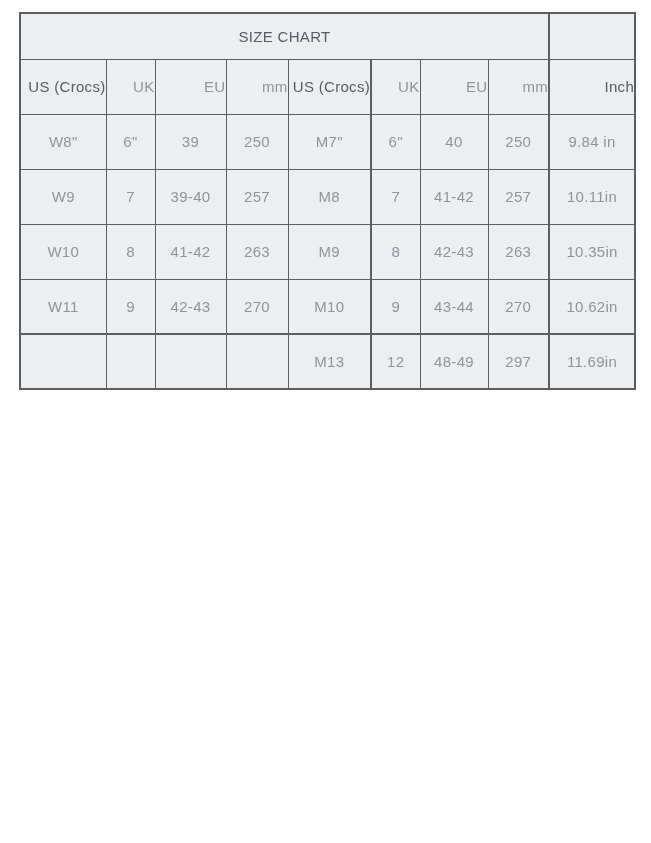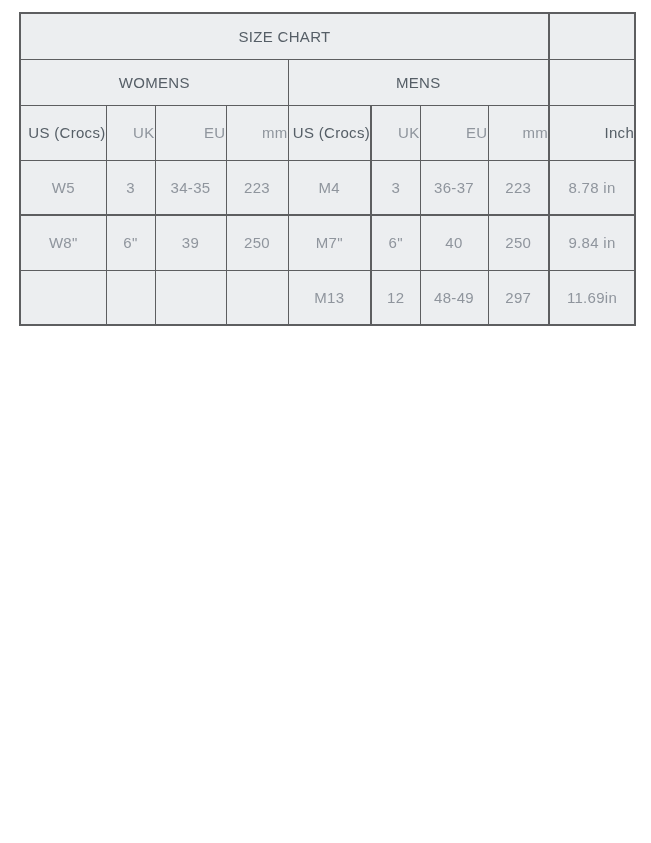--- a/index.html
+++ b/index.html
@@ -63,59 +63,76 @@
         <col style="width:49px">
         <col style="width:68px">
         <col style="width:61px">
       <col style="width:86px">
     </colgroup>
     <thead>
       <tr class="title-row">
         <td colspan="8" class="hdr title thickR">SIZE CHART</td>
         <td></td>
       </tr>
-      <tr class="group-row">
-        <td colspan="4" class="hdr">WOMENS</td>
-        <td colspan="4" class="hdr thickR">MENS</td>
-        <td></td>
-      </tr>
       <tr class="col-header-row">
         <td class="hdr">US (Crocs)</td>
         <td class="muted">UK</td>
         <td class="muted">EU</td>
         <td class="muted">mm</td>
         <td class="hdr thickR">US (Crocs)</td>
         <td class="muted">UK</td>
         <td class="muted">EU</td>
         <td class="muted thickR">mm</td>
         <td class="hdr">Inch</td>
       </tr>
     </thead>
     <tbody class="data-rows" id="body-rows">
         <tr>
-          <td class="muted thickB">W5</td>
-          <td class="muted thickB">3</td>
-          <td class="muted thickB">34-35</td>
-          <td class="muted thickB">223</td>
-          <td class="muted thickR thickB">M4</td>
-          <td class="muted thickB">3</td>
-          <td class="muted thickB">36-37</td>
-          <td class="muted thickR thickB">223</td>
-          <td class="muted thickB">8.78 in</td>
-        </tr>
-        <tr>
           <td class="muted">W8"</td>
           <td class="muted">6"</td>
           <td class="muted">39</td>
           <td class="muted">250</td>
           <td class="muted thickR">M7"</td>
           <td class="muted">6"</td>
           <td class="muted">40</td>
           <td class="muted thickR">250</td>
           <td class="muted">9.84 in</td>
+        </tr>
+        <tr>
+          <td class="muted">W9</td>
+          <td class="muted">7</td>
+          <td class="muted">39-40</td>
+          <td class="muted">257</td>
+          <td class="muted thickR">M8</td>
+          <td class="muted">7</td>
+          <td class="muted">41-42</td>
+          <td class="muted thickR">257</td>
+          <td class="muted">10.11in</td>
+        </tr>
+        <tr>
+          <td class="muted">W10</td>
+          <td class="muted">8</td>
+          <td class="muted">41-42</td>
+          <td class="muted">263</td>
+          <td class="muted thickR">M9</td>
+          <td class="muted">8</td>
+          <td class="muted">42-43</td>
+          <td class="muted thickR">263</td>
+          <td class="muted">10.35in</td>
+        </tr>
+        <tr>
+          <td class="muted thickB">W11</td>
+          <td class="muted thickB">9</td>
+          <td class="muted thickB">42-43</td>
+          <td class="muted thickB">270</td>
+          <td class="muted thickR thickB">M10</td>
+          <td class="muted thickB">9</td>
+          <td class="muted thickB">43-44</td>
+          <td class="muted thickR thickB">270</td>
+          <td class="muted thickB">10.62in</td>
         </tr>
         <tr>
           <td class="muted thickB"></td>
           <td class="muted thickB"></td>
           <td class="muted thickB"></td>
           <td class="muted thickB"></td>
           <td class="muted thickR thickB">M13</td>
           <td class="muted thickB">12</td>
           <td class="muted thickB">48-49</td>
           <td class="muted thickR thickB">297</td>

